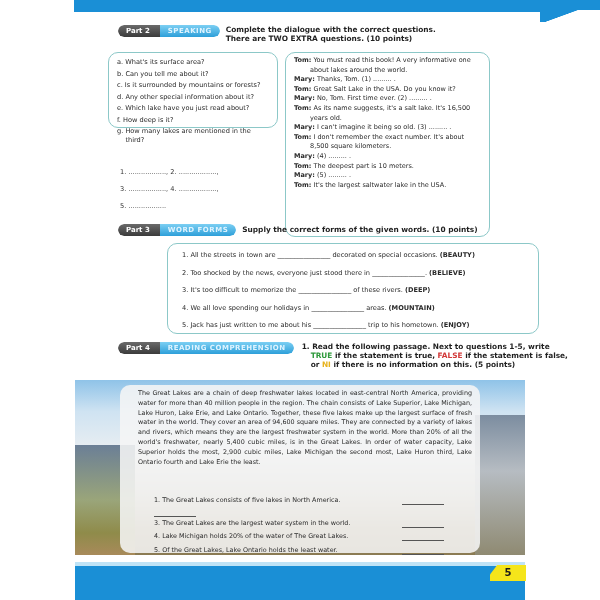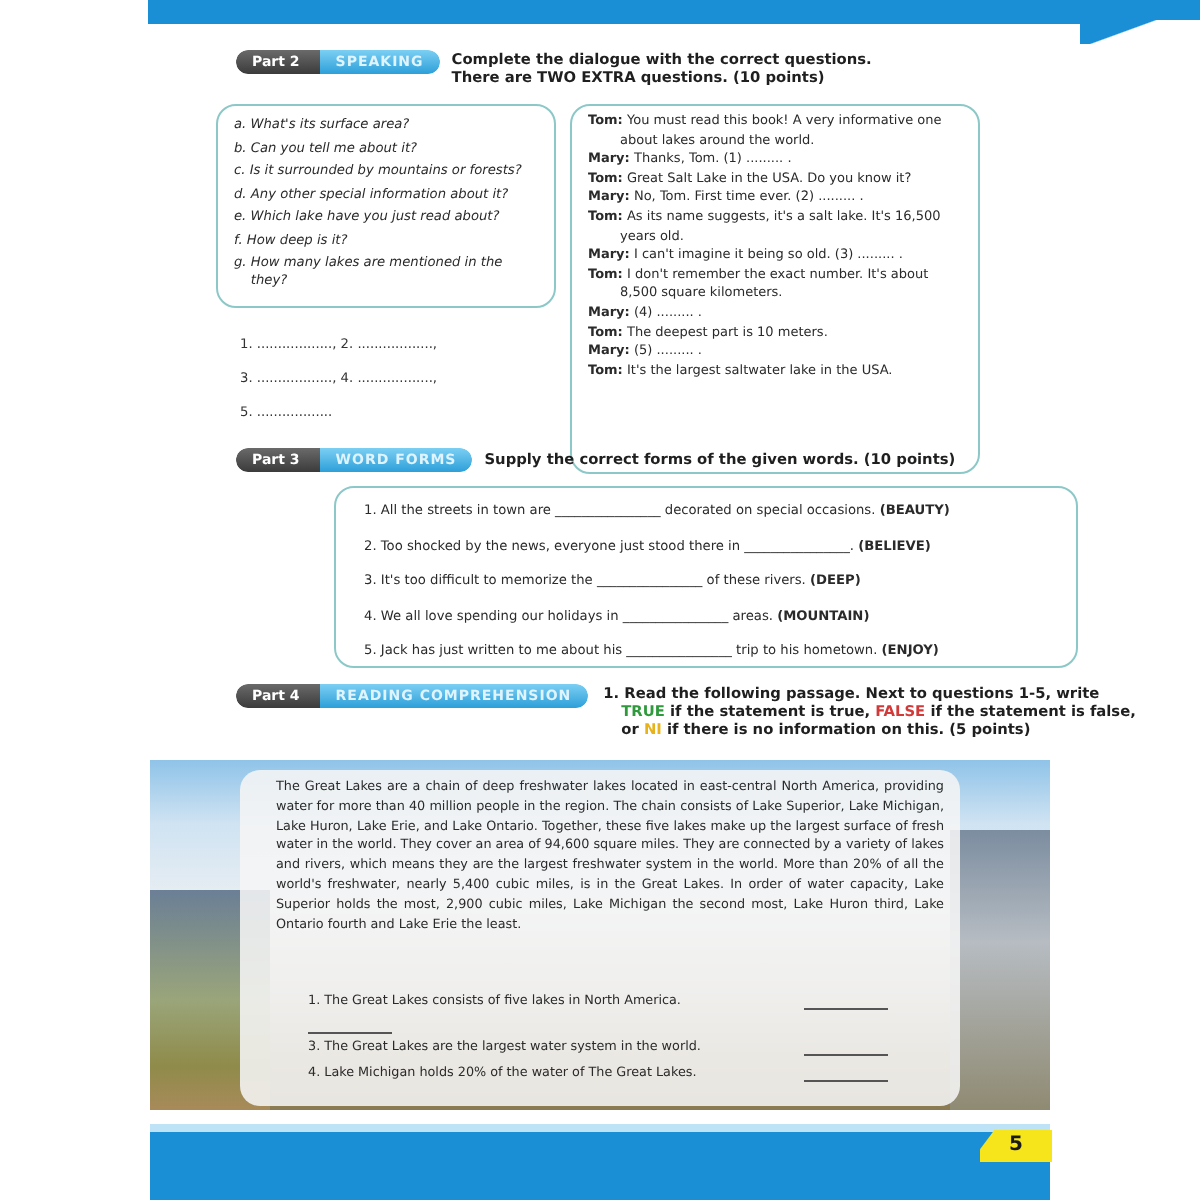--- a/index.html
+++ b/index.html
@@ -63,30 +63,30 @@
   <div class="part-pill">
     <span class="part-num">Part 2</span>
     <span class="part-tag">SPEAKING</span>
   </div>
   <div class="part-instr">
     <div>Complete the dialogue with the correct questions.</div>
     <div>There are TWO EXTRA questions. (10 points)</div>
   </div>
 </div>
 
-<div class="box" style="left:108px; top:52px; width:170px; height:102px;font-style:italic;">
+<div class="box" style="left:108px; top:52px; width:170px; height:76px;">
   <ul class="opt-list">
     <li>a. What's its surface area?</li>
     <li>b. Can you tell me about it?</li>
     <li>c.  Is it surrounded by mountains or forests?</li>
     <li>d. Any other special information about it?</li>
     <li>e. Which lake have you just read about?</li>
     <li>f.  How deep is it?</li>
     <li style="line-height:9px;">g. How many lakes are mentioned in the</li>
-    <li style="line-height:9px; white-space:pre;">    they?</li>
+    <li style="line-height:9px; white-space:pre;">    third?</li>
   </ul>
 </div>
 
 <div class="answers">
   <div>1. .................., 2. ..................,</div>
   <div>3. .................., 4. ..................,</div>
   <div>5. ..................</div>
 </div>
 
 <div class="box" style="left:285px; top:52px; width:205px; height:185px;">
@@ -151,16 +151,20 @@
       <span class="blank"></span>
     </li>
   <li>
       <span>3. The Great Lakes are the largest water system in the world.</span>
       <span class="blank"></span>
     </li>
   <li>
       <span>4. Lake Michigan holds 20% of the water of The Great Lakes.</span>
       <span class="blank"></span>
     </li>
+  <li>
+      <span>5. Of the Great Lakes, Lake Ontario holds the least water.</span>
+      <span class="blank"></span>
+    </li>
 </ul>
 
 <div class="bottom-band"></div>
 <div class="page-num">5</div>
 
 </body></html>

